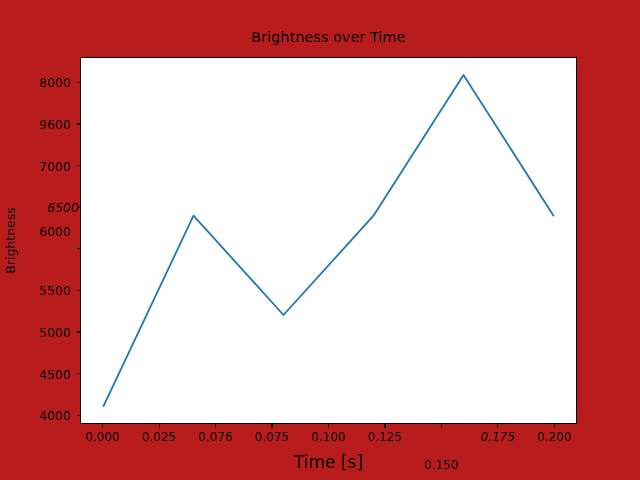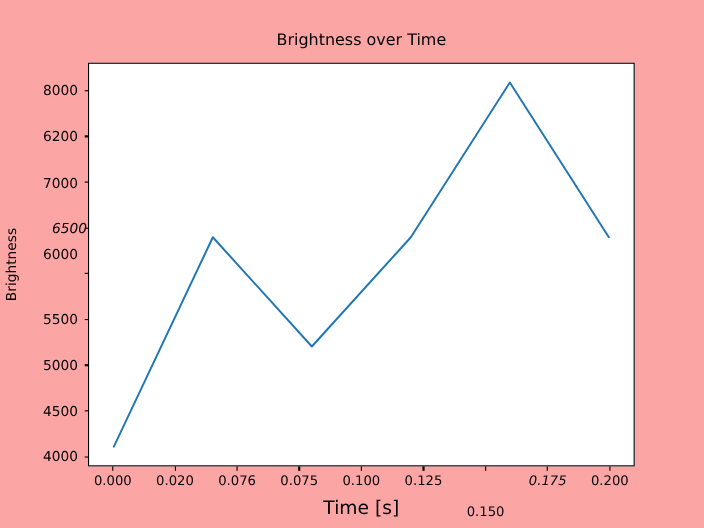--- a/index.html
+++ b/index.html
@@ -10,21 +10,21 @@
   body {
     width: 640px;
     height: 480px;
     font-family: "DejaVu Sans", sans-serif;
     overflow: hidden;
   }
   #figure {
     position: relative;
     width: 640px;
     height: 480px;
-    background: #fca5a5;
+    background: #b91c1c;
   }
   #chart-title {
     position: absolute;
     left: 80px;
     top: 27px;
     width: 497px;
     text-align: center;
     font-size: 14.5px;
     color: #000000;
     line-height: 20px;
@@ -139,29 +139,29 @@
       <div class="tick-label-y" style="left: 11px; top: 332.042px;">5000</div>
       <div class="tick-mark-y" style="left: 76.5px; top: 289.882px;"></div>
       <div class="tick-label-y" style="left: 11px; top: 290.432px;">5500</div>
       <div class="tick-mark-y" style="left: 76.5px; top: 248.272px;"></div>
       <div class="tick-label-y" style="left: 11px; top: 231px;">6000</div>
       <div class="tick-mark-y" style="left: 76.5px; top: 206.662px;"></div>
       <div class="tick-label-y" style="left: 19px; top: 207.212px; font-style: italic;">6500</div>
       <div class="tick-mark-y" style="left: 76.5px; top: 165.052px;"></div>
       <div class="tick-label-y" style="left: 11px; top: 165.602px;">7000</div>
       <div class="tick-mark-y" style="left: 76.5px; top: 123.442px;"></div>
-      <div class="tick-label-y" style="left: 11px; top: 123.992px;">6200</div>
+      <div class="tick-label-y" style="left: 11px; top: 123.992px;">9600</div>
       <div class="tick-mark-y" style="left: 76.5px; top: 81.8321px;"></div>
       <div class="tick-label-y" style="left: 11px; top: 82.3821px;">8000</div>
     </div>
   <div id="x-ticks-layer">
       <div class="tick-mark-x" style="left: 102.041px; top: 424px;"></div>
       <div class="tick-label-x" style="left: 102.591px; top: 430px;">0.000</div>
       <div class="tick-mark-x" style="left: 158.518px; top: 424px;"></div>
-      <div class="tick-label-x" style="left: 159.068px; top: 430px;">0.020</div>
+      <div class="tick-label-x" style="left: 159.068px; top: 430px;">0.025</div>
       <div class="tick-mark-x" style="left: 214.995px; top: 424px;"></div>
       <div class="tick-label-x" style="left: 215.545px; top: 430px;">0.076</div>
       <div class="tick-mark-x" style="left: 271.473px; top: 424px;"></div>
       <div class="tick-label-x" style="left: 272.023px; top: 430px;">0.075</div>
       <div class="tick-mark-x" style="left: 327.95px; top: 424px;"></div>
       <div class="tick-label-x" style="left: 328.5px; top: 430px;">0.100</div>
       <div class="tick-mark-x" style="left: 384.427px; top: 424px;"></div>
       <div class="tick-label-x" style="left: 384.977px; top: 430px;">0.125</div>
       <div class="tick-mark-x" style="left: 440.905px; top: 424px;"></div>
       <div class="tick-label-x" style="left: 441.455px; top: 430px; margin-top: 28px;">0.150</div>

